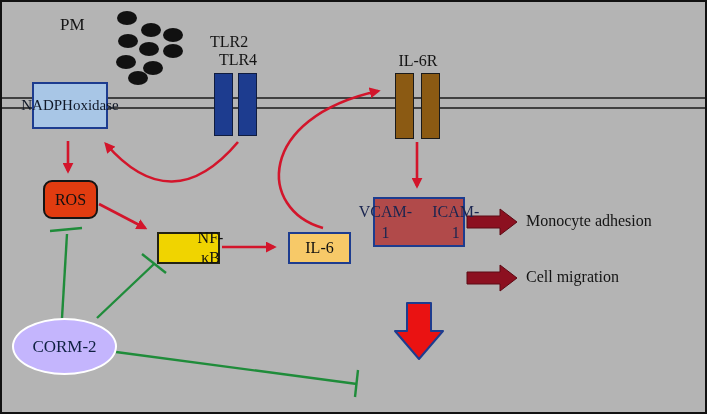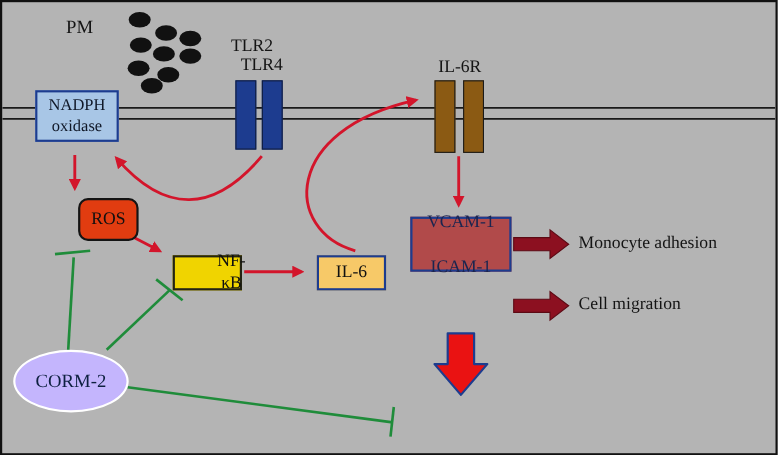--- a/index.html
+++ b/index.html
@@ -10,29 +10,29 @@
     border:2px solid #111;
     box-sizing:border-box;
     overflow:hidden;
     font-family:"Liberation Serif","DejaVu Serif",serif;
     color:#141414;
   }
   #overlay{position:absolute;left:0;top:0;}
   .lbl{position:absolute;white-space:nowrap;font-size:16px;line-height:17px;}
   .node{
     position:absolute;
-    display:flex;flex-direction:column;align-items:center;justify-content:center;
+    display:flex;flex-direction:row;align-items:center;justify-content:center;
     text-align:center;box-sizing:border-box;font-size:16px;line-height:20px;
   }
   .node span{display:block;}
   .nadph{background:#a8c6e6;border:2px solid #1d3c8f;font-size:15px;line-height:19px;color:#101828;}
   .recept{position:absolute;box-sizing:border-box;}
   .tlr{background:#1d3c8f;border:1px solid #101c3f;}
   .il6r{background:#8b5a13;border:1px solid #1a1a1a;}
-  .ros{background:#e13c10;border:2px solid #141414;border-radius:9px;color:#101010;margin-left:28px;}
+  .ros{background:#e13c10;border:2px solid #141414;border-radius:9px;color:#101010;}
   .nfkb{background:#f0d400;border:2px solid #232313;color:#101010;}
   .il6{background:#f7c968;border:2px solid #1d3c8f;color:#101010;}
   .brick{background:#b14a4a;border:2px solid #1d3c8f;color:#1a2550;}
   .corm{
     position:absolute;background:#c4b5fd;border:2px solid #ffffff;border-radius:50%;
     display:flex;align-items:center;justify-content:center;color:#0e2040;font-size:17px;box-sizing:border-box;
   }
   .twolines{line-height:21px;}
 </style>
 </head>

